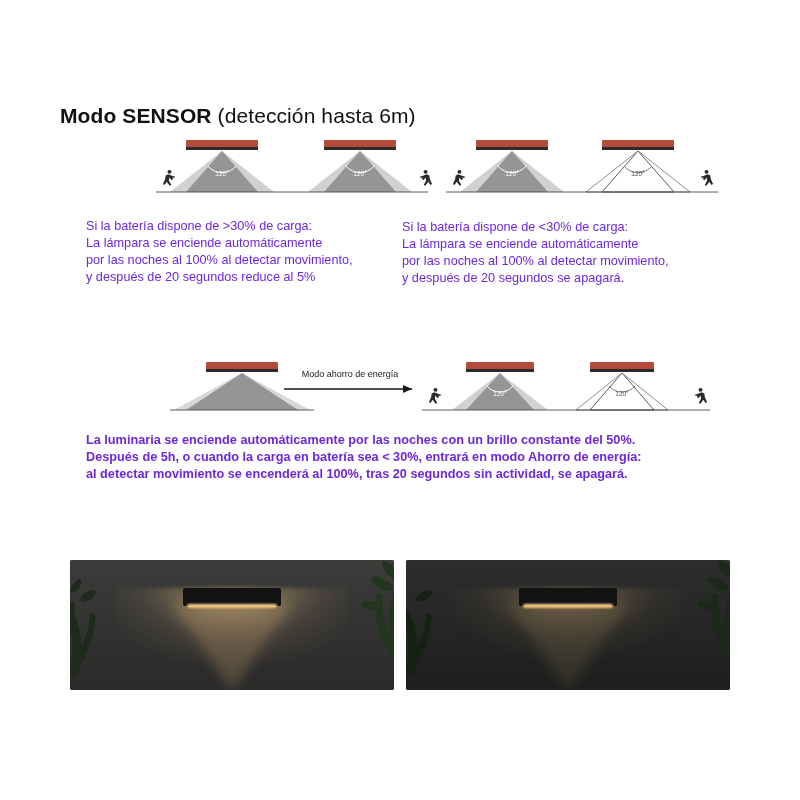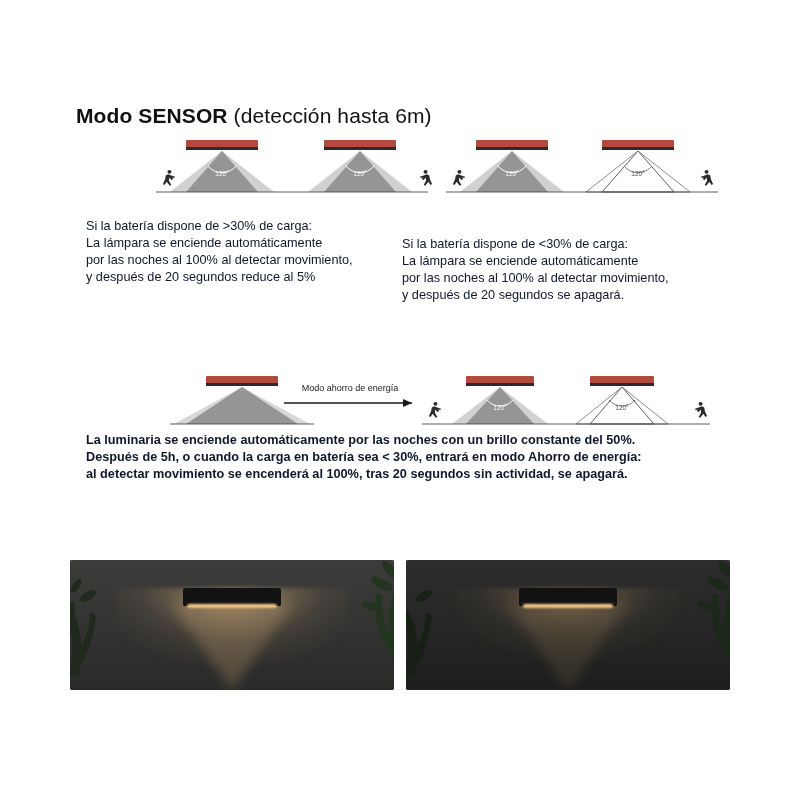--- a/index.html
+++ b/index.html
@@ -28,21 +28,21 @@
     letter-spacing: 0.1px;
     line-height: 1.1;
     color: #111;
   }
   .section-title .bold {
     font-weight: bold;
   }
 
   #sensor-title {
     position: absolute;
-    left: 76px;
+    left: 60px;
     top: 104px;
   }
   #continua-title {
     position: absolute;
     left: 76px;
     top: 322px;
   }
 
   
   .diagram {
@@ -50,32 +50,32 @@
   }
   .diagram svg {
     display: block;
   }
 
   
   .para {
     position: absolute;
     font-size: 12.7px;
     line-height: 1.33;
-    color: #0f172a;
+    color: #6d28d9;
     white-space: pre-line;
   }
 
   #sensor-text-left {
     left: 86px;
     top: 218px;
     width: 330px;
   }
   #sensor-text-right {
     left: 402px;
-    top: 236px;
+    top: 219px;
     width: 330px;
   }
   #continua-text {
     left: 86px;
     top: 432px;
     width: 640px;
     font-weight: bold;
   }
 
   
@@ -253,21 +253,21 @@
   <div class="para" id="sensor-text-left">Si la batería dispone de &gt;30% de carga:
 La lámpara se enciende automáticamente
 por las noches al 100% al detectar movimiento,
 y después de 20 segundos reduce al 5%</div>
   <div class="para" id="sensor-text-right">Si la batería dispone de &lt;30% de carga:
 La lámpara se enciende automáticamente
 por las noches al 100% al detectar movimiento,
 y después de 20 segundos se apagará.</div>
 
 
-  <div class="diagram" style="left:78px; top:366px;">
+  <div class="diagram" style="left:78px; top:352px;">
     <svg width="640" height="72" viewBox="0 0 640 72" xmlns="http://www.w3.org/2000/svg">
 
       <g>
         <rect x="128" y="10" width="72" height="8" rx="1" fill="#b44a3a"></rect>
         <rect x="128" y="17" width="72" height="3" fill="#2b2b2b"></rect>
       </g>
       <path d="M164 21 L108 58 L220 58 Z" fill="#8c8c8c" opacity="0.95"></path>
       <path d="M164 21 L96 58 L232 58 Z" fill="#9a9a9a" opacity="0.40"></path>
       <line x1="92" y1="58" x2="236" y2="58" stroke="#4a4a4a" stroke-width="0.9"></line>
 

